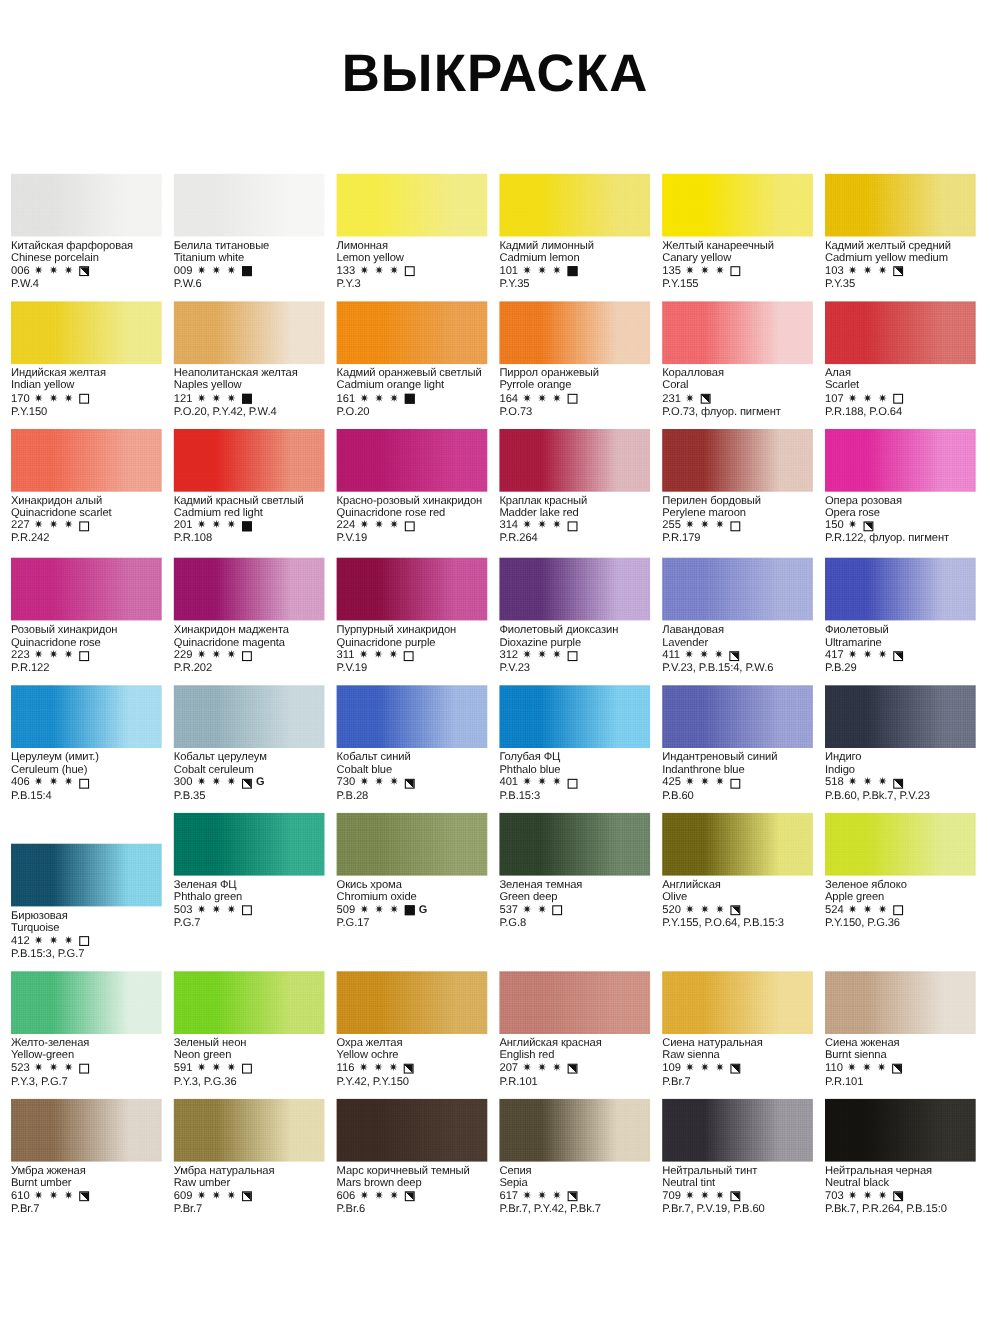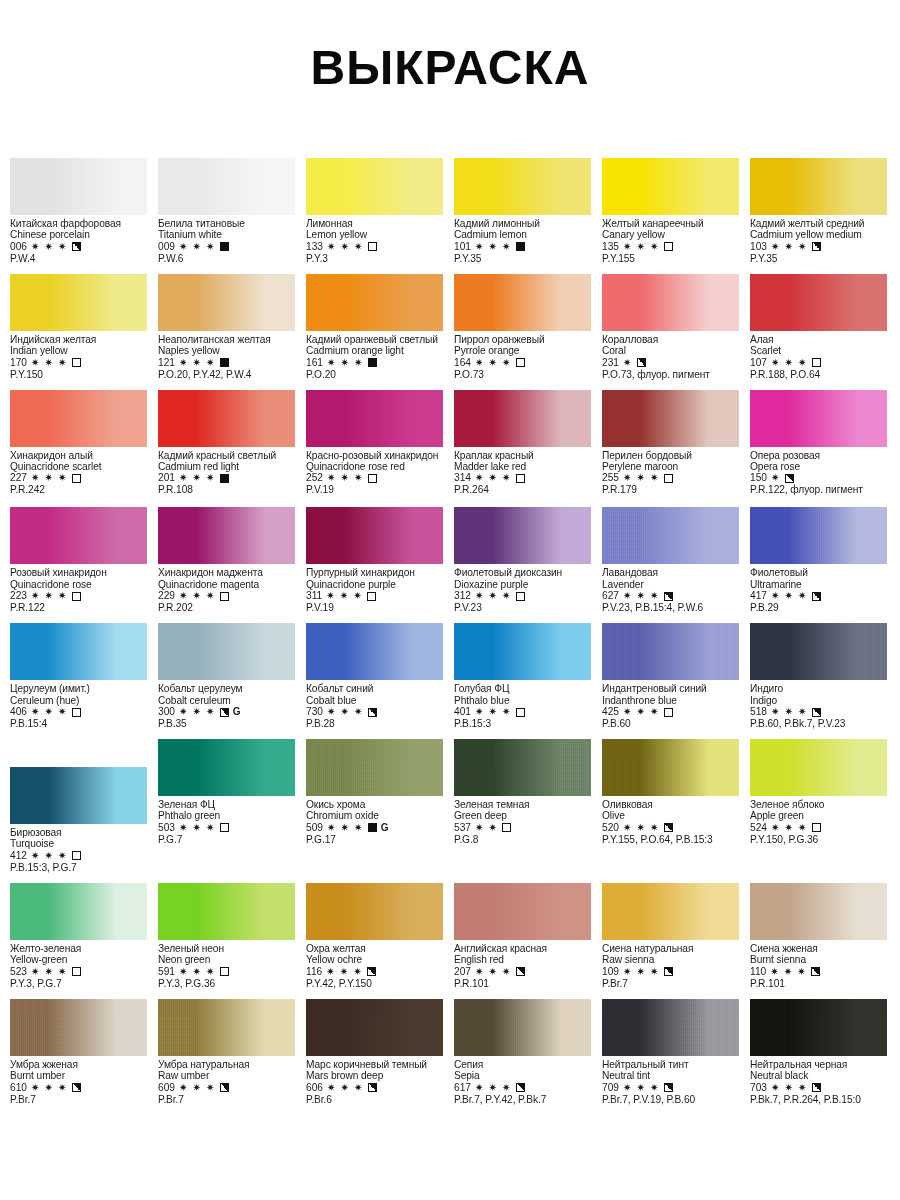--- a/index.html
+++ b/index.html
@@ -309,21 +309,21 @@
         </div>
       </div>
       <div class="cell" style="margin-bottom: 9px;">
         <div class="swatch" style="background: linear-gradient(to right, rgb(180, 25, 108) 0%, rgb(180, 25, 108) 28%, rgb(203, 58, 142) 78%, rgb(203, 58, 142) 100%);">
           <div class="grain"></div>
         </div>
         <div class="meta">
           <div class="nm-ru">Красно-розовый хинакридон</div>
           <div class="nm-en">Quinacridone rose red</div>
           <div class="codeline">
-            <span class="code">252</span>
+            <span class="code">224</span>
             <span class="stars">✷ ✷ ✷</span>
             <span class="opa empty"></span>
           </div>
           <div class="pig">P.V.19</div>
         </div>
       </div>
       <div class="cell" style="margin-bottom: 9px;">
         <div class="swatch" style="background: linear-gradient(to right, rgb(168, 26, 62) 0%, rgb(168, 26, 62) 28%, rgb(221, 182, 187) 78%, rgb(221, 182, 187) 100%);">
           <div class="grain"></div>
         </div>
@@ -429,21 +429,21 @@
         </div>
       </div>
       <div class="cell" style="margin-bottom: 9px;">
         <div class="swatch" style="background: linear-gradient(to right, rgb(123, 130, 201) 0%, rgb(123, 130, 201) 28%, rgb(169, 176, 221) 78%, rgb(169, 176, 221) 100%);">
           <div class="grain"></div>
         </div>
         <div class="meta">
           <div class="nm-ru">Лавандовая</div>
           <div class="nm-en">Lavender</div>
           <div class="codeline">
-            <span class="code">627</span>
+            <span class="code">411</span>
             <span class="stars">✷ ✷ ✷</span>
             <span class="opa half"></span>
           </div>
           <div class="pig">P.V.23, P.B.15:4, P.W.6</div>
         </div>
       </div>
       <div class="cell" style="margin-bottom: 9px;">
         <div class="swatch" style="background: linear-gradient(to right, rgb(68, 80, 183) 0%, rgb(68, 80, 183) 28%, rgb(180, 184, 224) 78%, rgb(180, 184, 224) 100%);">
           <div class="grain"></div>
         </div>
@@ -608,21 +608,21 @@
             <span class="opa empty"></span>
           </div>
           <div class="pig">P.G.8</div>
         </div>
       </div>
       <div class="cell" style="margin-bottom: 9px;">
         <div class="swatch" style="background: linear-gradient(to right, rgb(111, 100, 20) 0%, rgb(111, 100, 20) 28%, rgb(228, 226, 122) 78%, rgb(228, 226, 122) 100%);">
           <div class="grain"></div>
         </div>
         <div class="meta">
-          <div class="nm-ru">Оливковая</div>
+          <div class="nm-ru">Английская</div>
           <div class="nm-en">Olive</div>
           <div class="codeline">
             <span class="code">520</span>
             <span class="stars">✷ ✷ ✷</span>
             <span class="opa half"></span>
           </div>
           <div class="pig">P.Y.155, P.O.64, P.B.15:3</div>
         </div>
       </div>
       <div class="cell" style="margin-bottom: 9px;">

